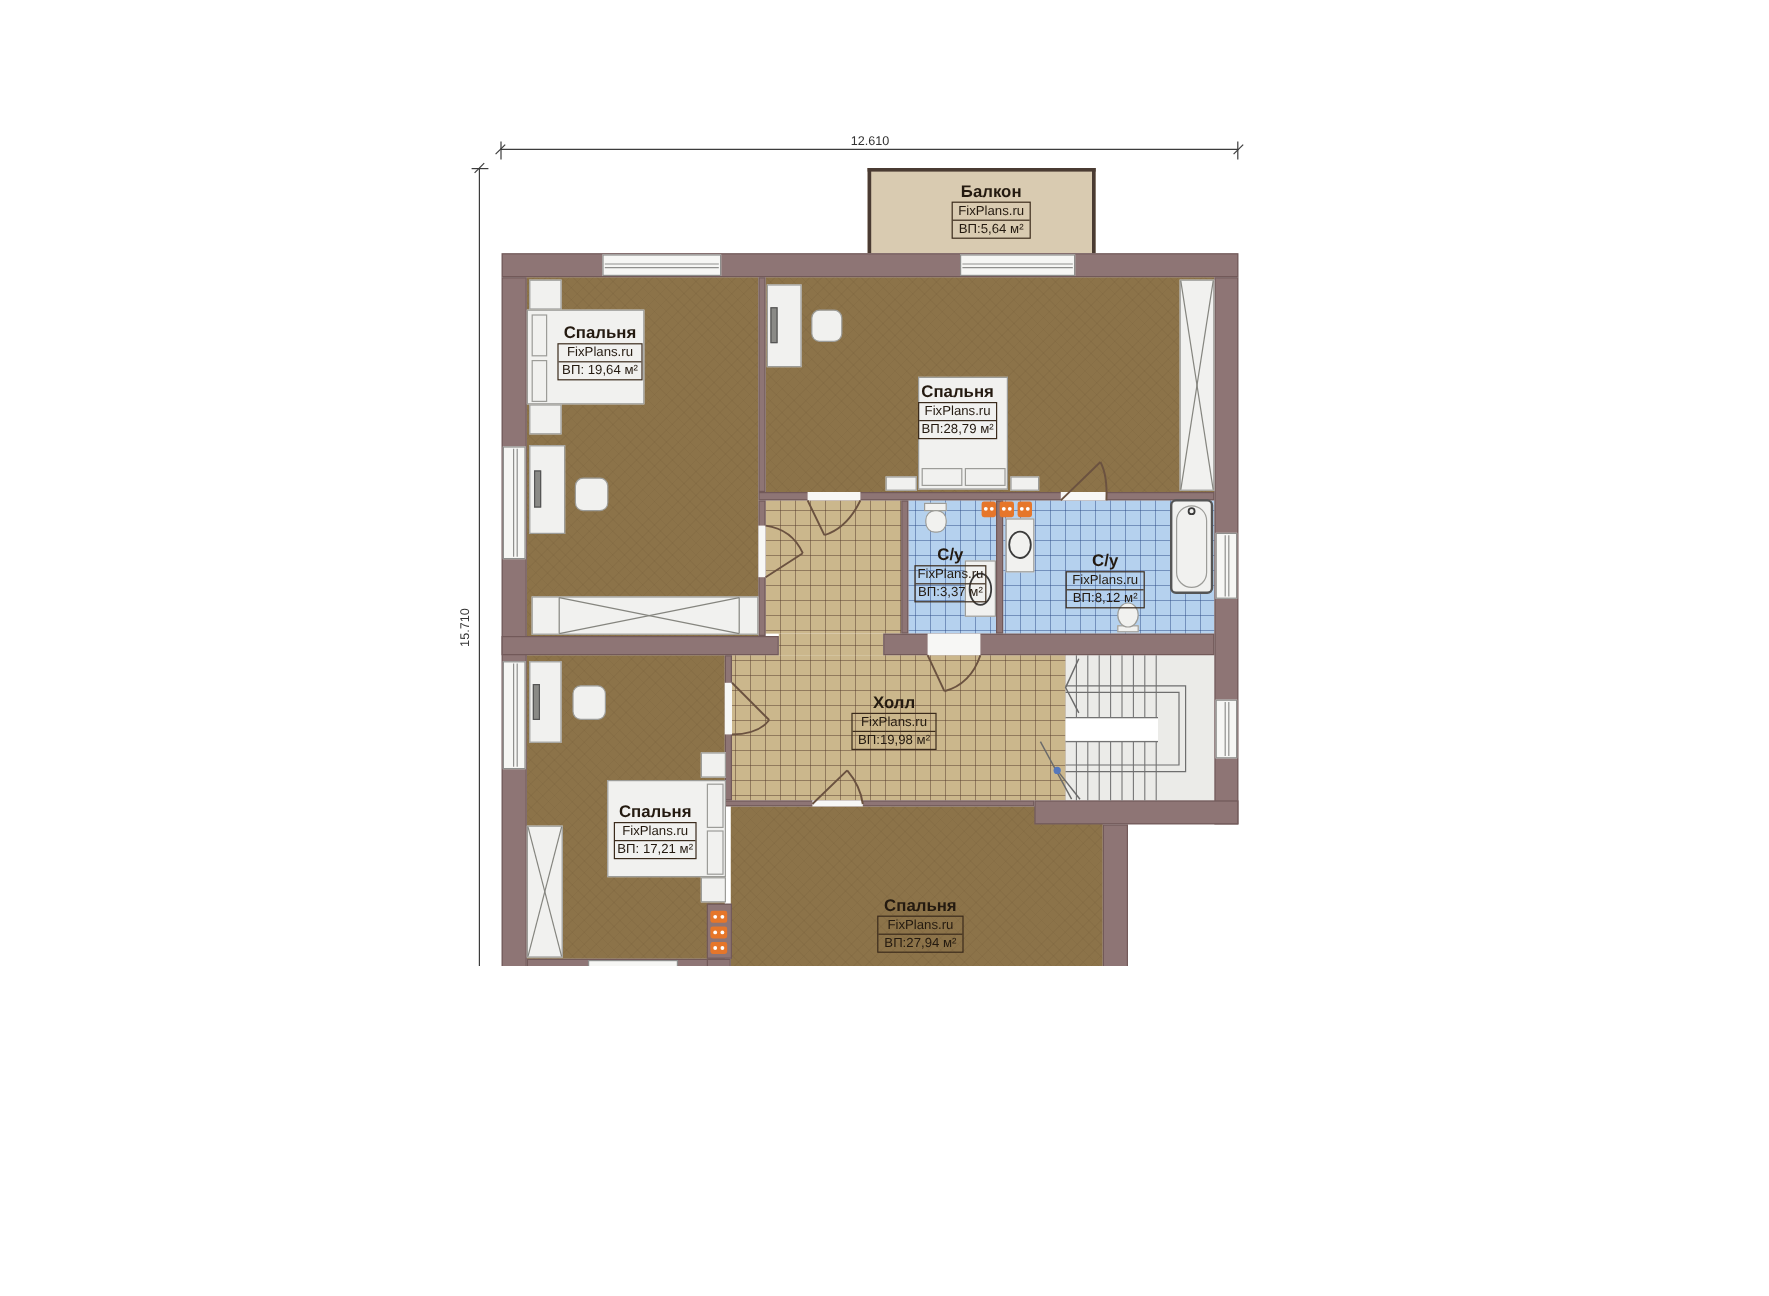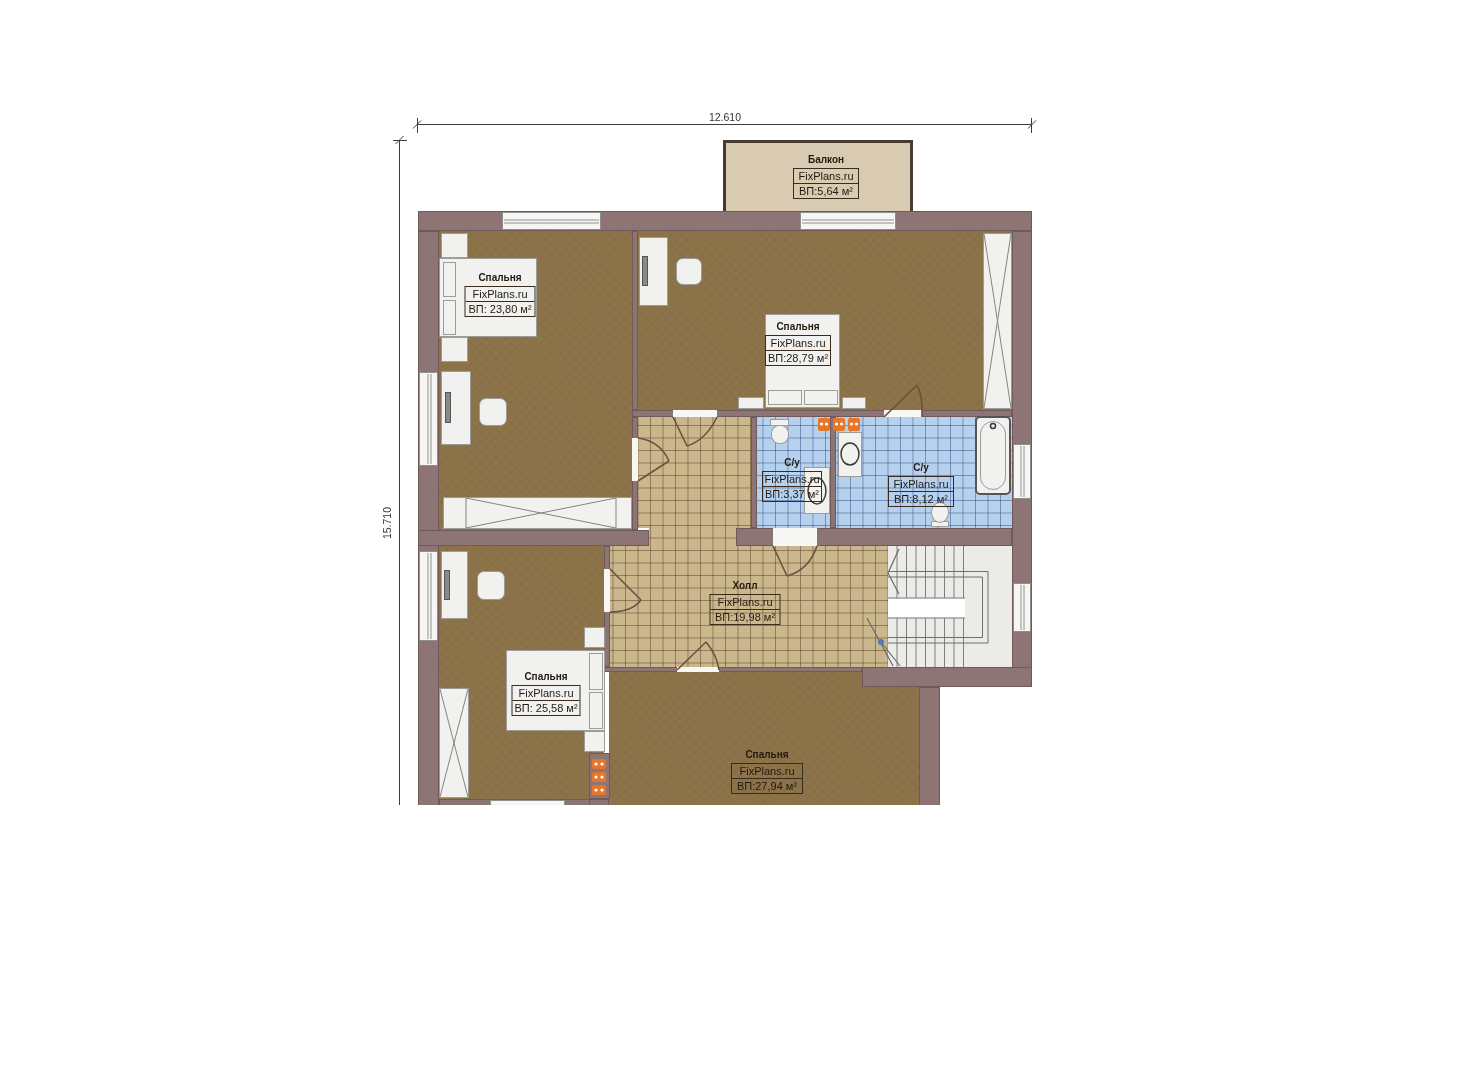--- a/index.html
+++ b/index.html
@@ -3,21 +3,21 @@
 html,body{margin:0;padding:0;background:#fff;}
 #page{position:relative;width:1474px;height:805px;background:#fff;overflow:hidden;font-family:"Liberation Sans", sans-serif;}
 .wall{position:absolute;background:#8e7575;box-sizing:border-box;border:1px solid rgba(80,55,55,.45);z-index:10;}
 .gap{position:absolute;background:#f7f7f5;z-index:12;}
 .floorbr{position:absolute;background:#8c7349;background-image:repeating-linear-gradient(45deg, rgba(60,40,20,.05) 0 1px, rgba(0,0,0,0) 1px 7px),repeating-linear-gradient(-45deg, rgba(60,40,20,.05) 0 1px, rgba(0,0,0,0) 1px 7px);}
 .tile{position:absolute;background:#cbb78c;background-image:linear-gradient(to right, rgba(84,58,44,.5) 0 1px, rgba(0,0,0,0) 1px),linear-gradient(to bottom, rgba(84,58,44,.5) 0 1px, rgba(0,0,0,0) 1px);background-size:12.5px 12.5px;background-attachment:fixed;}
 .btile{position:absolute;background:#b5d1ee;background-image:linear-gradient(to right, rgba(45,75,135,.5) 0 1px, rgba(0,0,0,0) 1px),linear-gradient(to bottom, rgba(45,75,135,.5) 0 1px, rgba(0,0,0,0) 1px);background-size:12.5px 12.5px;background-attachment:fixed;}
 .win{position:absolute;background:#f6f6f4;box-sizing:border-box;border:1px solid #8f8f8d;z-index:15;}
 .fur{position:absolute;background:#f1f1ef;box-sizing:border-box;border:1px solid #9c9c98;z-index:20;}
 .lbl{position:absolute;transform:translateX(-50%);text-align:center;color:#241a10;z-index:40;}
-.lbl .nm{font-size:10px;font-weight:bold;line-height:13px;white-space:nowrap;}
+.lbl .nm{font-size:14px;font-weight:bold;line-height:13px;white-space:nowrap;}
 .lbl .bx{margin:2px auto 0;border:1px solid #3b2b1c;}
 .lbl .bx div{font-size:11px;line-height:14px;white-space:nowrap;padding:0 1px;}
 .lbl .bx div+div{border-top:1px solid #3b2b1c;}
 .rad{position:absolute;background:#e6762a;border-radius:2px;z-index:22;}
 svg.ov{position:absolute;left:0;top:0;z-index:26;}
 </style></head><body>
 <div id="page">
 
 <div class="floorbr" style="left:439px;top:231px;width:193px;height:299px;"></div>
 
@@ -306,21 +306,21 @@
       <div class="bx" style="width:64px;">
         <div>FixPlans.ru</div>
         <div>ВП:5,64 м²</div>
       </div>
     </div>
 
 <div class="lbl" style="left:500px;top:271px;">
       <div class="nm">Спальня</div>
       <div class="bx" style="width:69px;">
         <div>FixPlans.ru</div>
-        <div>ВП: 23,80 м²</div>
+        <div>ВП: 19,64 м²</div>
       </div>
     </div>
 
 <div class="lbl" style="left:798px;top:320px;">
       <div class="nm">Спальня</div>
       <div class="bx" style="width:64px;">
         <div>FixPlans.ru</div>
         <div>ВП:28,79 м²</div>
       </div>
     </div>
@@ -346,21 +346,21 @@
       <div class="bx" style="width:69px;">
         <div>FixPlans.ru</div>
         <div>ВП:19,98 м²</div>
       </div>
     </div>
 
 <div class="lbl" style="left:546px;top:670px;">
       <div class="nm">Спальня</div>
       <div class="bx" style="width:67px;">
         <div>FixPlans.ru</div>
-        <div>ВП: 25,58 м²</div>
+        <div>ВП: 17,21 м²</div>
       </div>
     </div>
 
 <div class="lbl" style="left:767px;top:748px;">
       <div class="nm">Спальня</div>
       <div class="bx" style="width:70px;">
         <div>FixPlans.ru</div>
         <div>ВП:27,94 м²</div>
       </div>
     </div>

